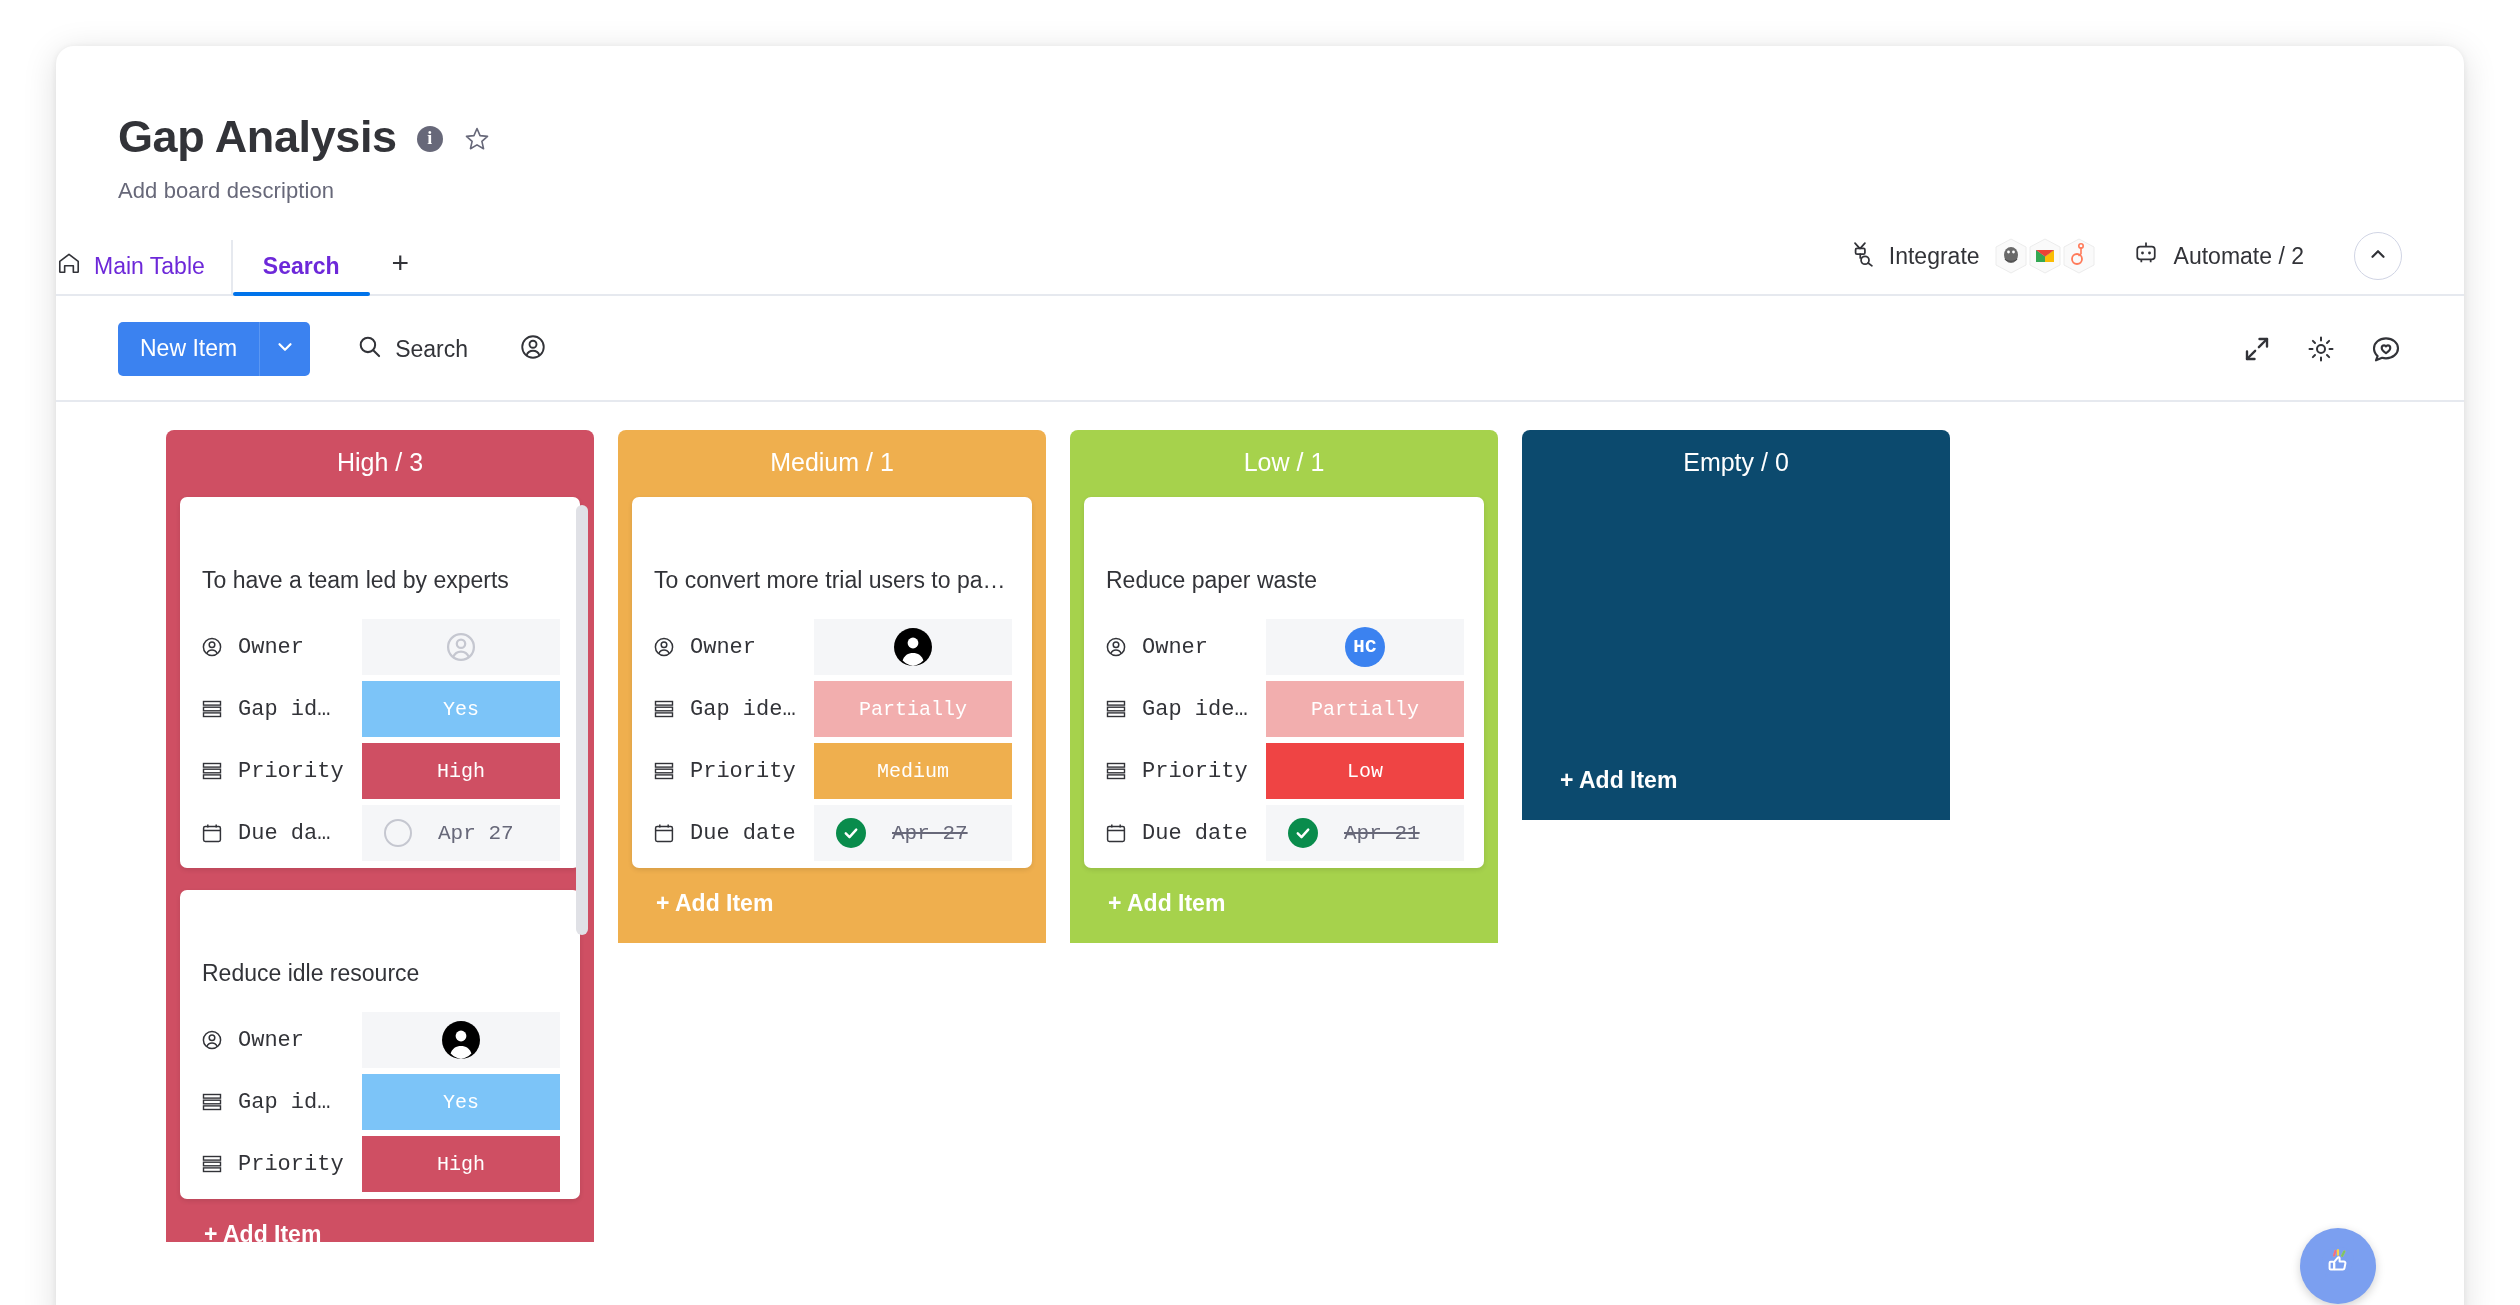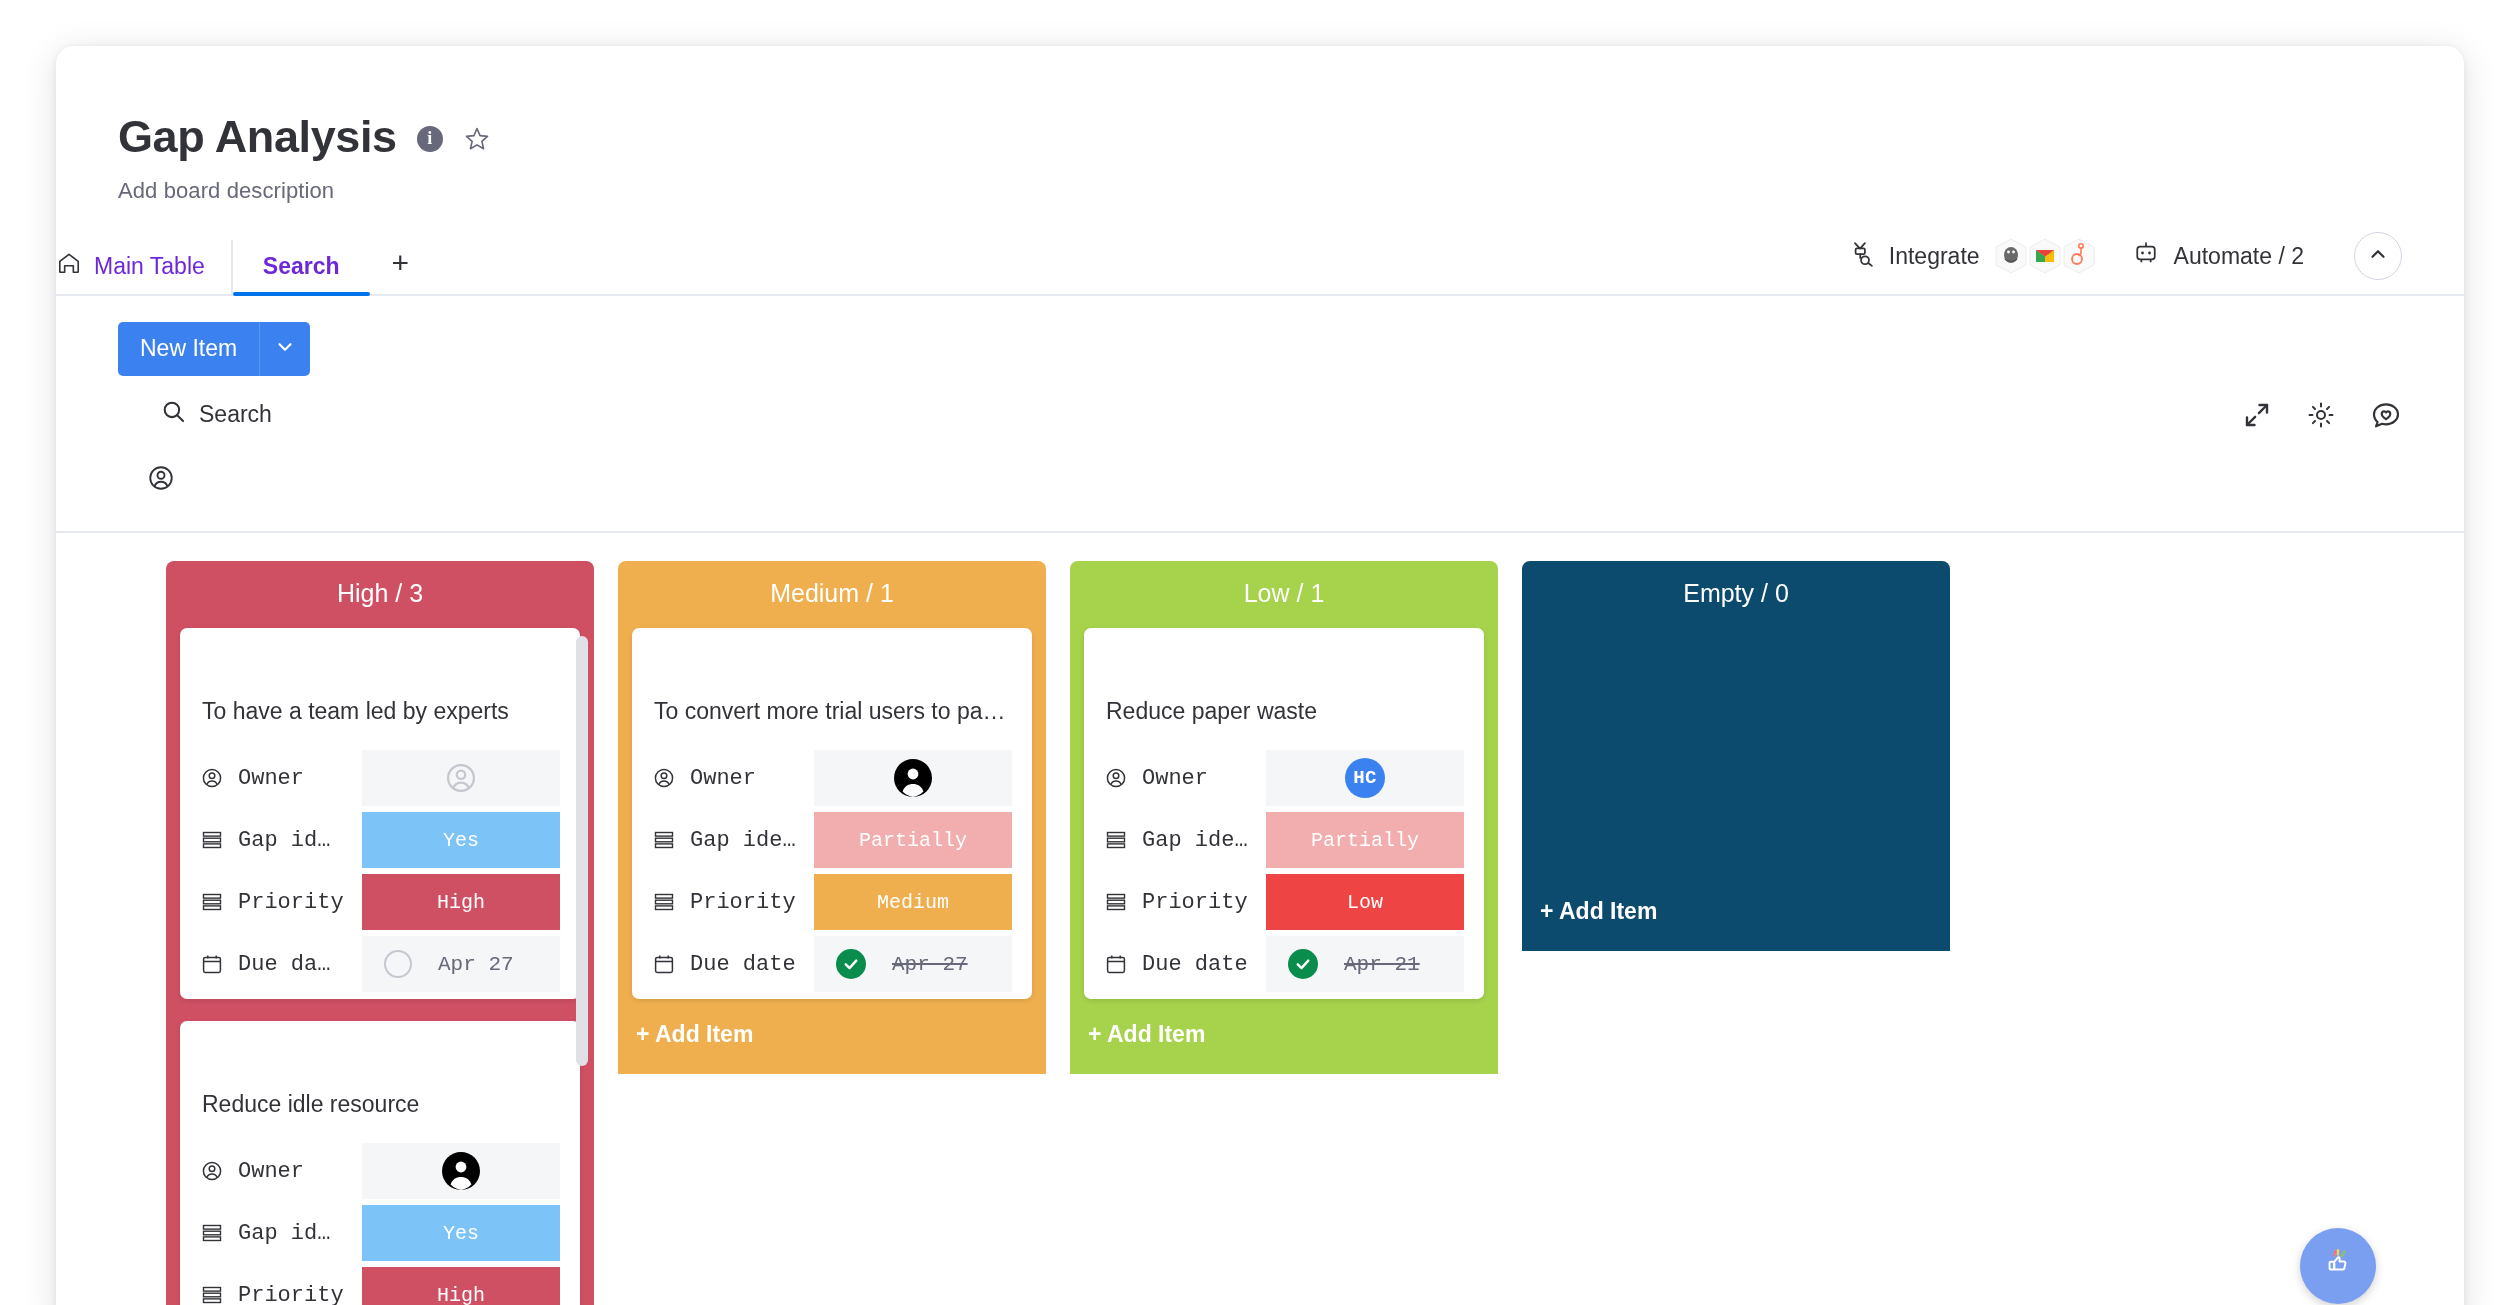--- a/index.html
+++ b/index.html
@@ -94,21 +94,21 @@
     margin-left: 34px; cursor: pointer;
   }
 
   
   .toolbar {
     display: flex; align-items: center; justify-content: space-between;
     padding: 26px 62px 24px 62px;
     border-bottom: 2px solid #e6e9ef;
     margin: 0 0 0 0;
   }
-  .tb-left { display: flex; align-items: flex-start; gap: 12px; flex-direction: column; }
+  .tb-left { display: flex; align-items: flex-end; gap: 4px; }
   .newitem {
     display: flex; align-items: stretch;
     background: #3b82f0; border-radius: 5px; overflow: hidden;
     cursor: pointer;
   }
   .newitem-label {
     color: #fff; font-size: 23px; font-weight: 400;
     padding: 13px 22px 14px 22px;
   }
   .newitem-caret {
@@ -148,20 +148,21 @@
   }
   .kcol-body {
     padding: 0 14px 0 14px;
     display: flex; flex-direction: column; gap: 22px;
     position: relative;
   }
   .kcol-footer {
     color: #ffffff; font-size: 23px; font-weight: 700;
     padding: 22px 0 26px 18px;
     cursor: pointer;
+    margin-left: 20px;
   }
 
   
   .card {
     background: #ffffff;
     border-radius: 7px;
     box-shadow: 0 2px 5px rgba(0,0,0,0.10);
     padding: 0 0 4px 0;
     overflow: hidden;
   }

